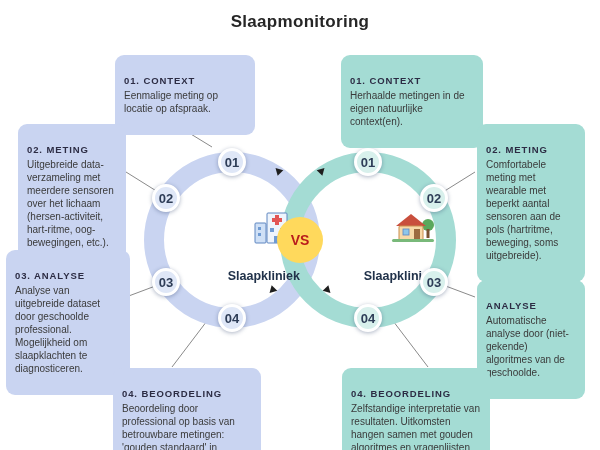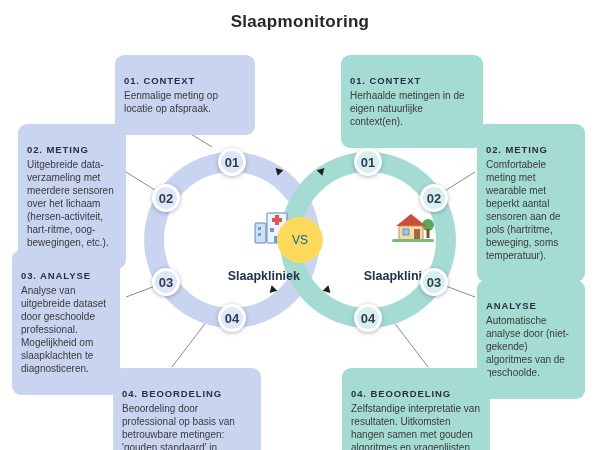--- a/index.html
+++ b/index.html
@@ -18,21 +18,21 @@
   .ring.right { left:280px; top:152px; border:20px solid #a4dcd4; }
 
   .cc { position:absolute; width:136px; display:flex; flex-direction:column;
         align-items:flex-end; gap:21px; text-align:center; }
   .cc.left  { left:164px; top:210px; }
   .cc.right { left:300px; top:210px; }
   .cc .name { font-size:12.5px; font-weight:700; color:#21324a; }
 
   .vs { position:absolute; left:277px; top:217px; width:46px; height:46px; border-radius:50%;
         background:#ffd95c; display:flex; align-items:center; justify-content:center;
-        font-weight:400; font-size:12px; color:#0369a1; }
+        font-weight:700; font-size:14px; color:#b91c1c; }
 
   .node { position:absolute; width:28px; height:28px; border-radius:50%;
           border:3px solid #ffffff; display:flex; align-items:center; justify-content:center;
           font-size:13px; font-weight:700; color:#2e3d57;
           box-shadow:0 1px 4px rgba(50,70,110,.40); }
   .node.l { background:#dfe7f7; }
   .node.r { background:#d8f0ec; }
   .n-l1{left:218px;top:148px;} .n-l2{left:152px;top:184px;}
   .n-l3{left:152px;top:268px;} .n-l4{left:218px;top:304px;}
   .n-r1{left:354px;top:148px;} .n-r2{left:420px;top:184px;}
@@ -46,21 +46,21 @@
   .a-r1{left:318px;top:167px;transform:rotate(45deg);}
   .a-r2{left:324px;top:287px;transform:rotate(135deg);}
 
   .box { position:absolute; border-radius:9px; padding:20px 9px; }
   .box.l { background:#c9d4f1; }
   .box.r { background:#a4dcd4; }
   .box h3 { font-size:9.5px; letter-spacing:.9px; font-weight:800; color:#2c2c44; margin-bottom:3px; }
   .box p  { font-size:10px; line-height:1.3; color:#3a3a3a; }
   .b-l1{left:115px;top:55px;width:140px;}  .b-r1{left:341px;top:55px;width:142px;}
   .b-l2{left:18px;top:124px;width:108px;}  .b-r2{left:477px;top:124px;width:108px;}
-  .b-l3{left:12px;top:250px;width:108px;}  .b-r3{left:477px;top:250px;width:108px;margin-top:30px;}
+  .b-l3{left:6px;top:250px;width:124px;}  .b-r3{left:477px;top:250px;width:108px;margin-top:30px;}
   .b-l4{left:113px;top:368px;width:148px;} .b-r4{left:342px;top:368px;width:148px;}
 </style>
 </head>
 <body>
 
 <div class="canvas">
 
   <div class="title">Slaapmonitoring</div>
 
   <svg class="connectors">
@@ -144,21 +144,21 @@
     <h3>04. BEOORDELING</h3>
     <p>Beoordeling door professional op basis van betrouwbare metingen: 'gouden standaard' in slaaponderzoek.</p>
   </div>
 
   <div class="box r b-r1">
     <h3>01. CONTEXT</h3>
     <p>Herhaalde metingen in de eigen natuurlijke context(en).</p>
   </div>
   <div class="box r b-r2">
     <h3>02. METING</h3>
-    <p>Comfortabele meting met wearable met beperkt aantal sensoren aan de pols (hartritme, beweging, soms temperatuur).</p>
+    <p>Comfortabele meting met wearable met beperkt aantal sensoren aan de pols (hartritme, beweging, soms uitgebreide).</p>
   </div>
   <div class="box r b-r3">
     <h3>ANALYSE</h3>
     <p>Automatische analyse door (niet-gekende) algoritmes van de geschoolde.</p>
   </div>
   <div class="box r b-r4">
     <h3>04. BEOORDELING</h3>
     <p>Zelfstandige interpretatie van resultaten. Uitkomsten hangen samen met gouden algoritmes en vragenlijsten (maar niet perfect).</p>
   </div>
 

